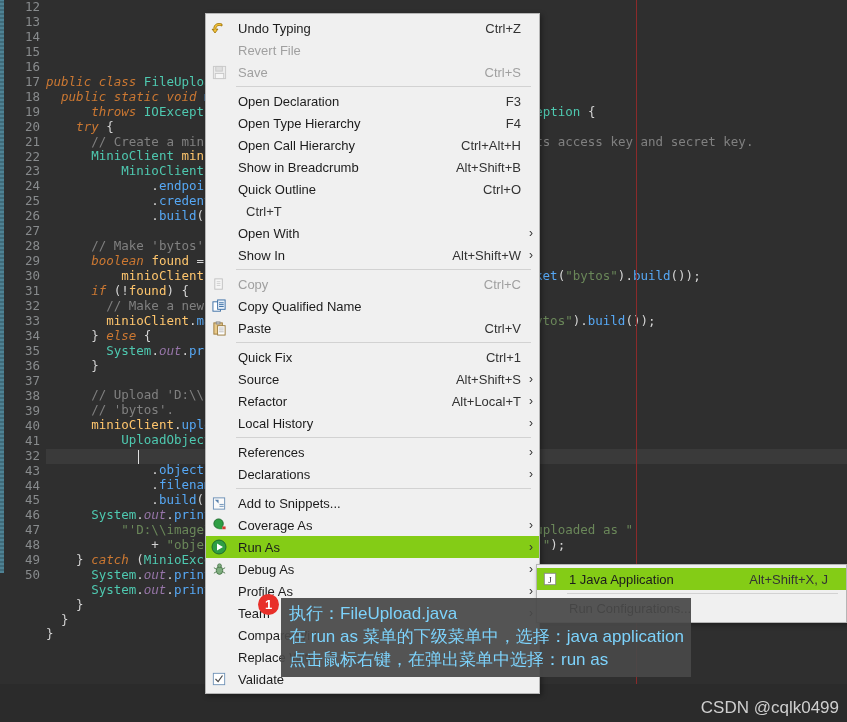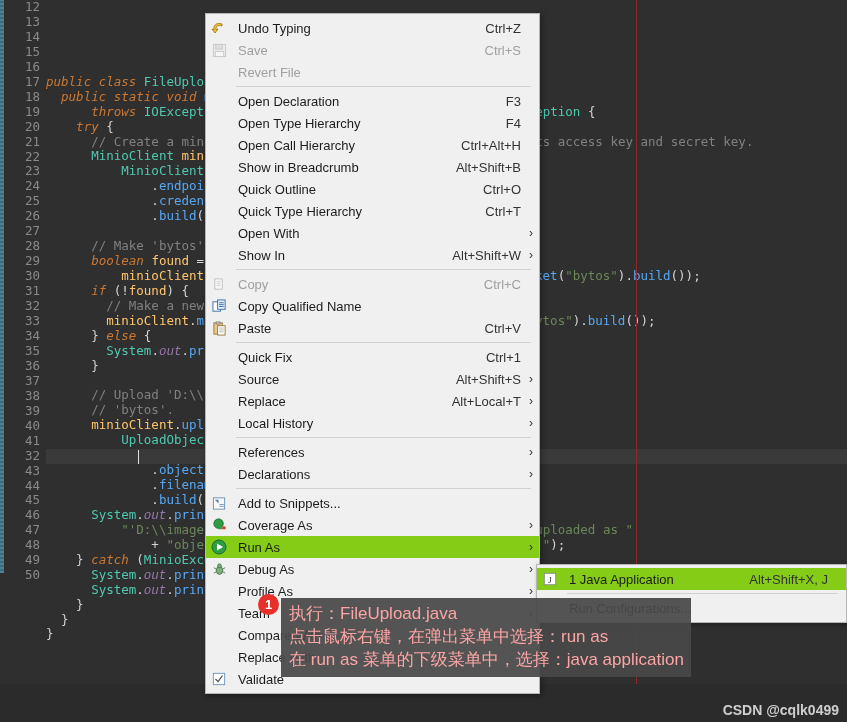--- a/index.html
+++ b/index.html
@@ -137,21 +137,21 @@
     padding: 3px 0;
     box-sizing: border-box;
   }
 
   
   #annotation {
     position: absolute;
     left: 281px; top: 598px;
     width: 410px;
     background: rgba(72,72,72,0.93);
-    color: #fca5a5;
+    color: #7dd3fc;
     font-family: "Liberation Sans", sans-serif;
     font-size: 17px;
     line-height: 23px;
     padding: 4px 8px 6px 8px;
     box-sizing: border-box;
   }
   #annotation .a-line { white-space: nowrap; }
   #badge {
     position: absolute;
     left: 258px; top: 594px;
@@ -164,23 +164,22 @@
     display: flex;
     align-items: center;
     justify-content: center;
   }
 
   
   #watermark {
     position: absolute;
     right: 8px; bottom: 4px;
     color: #cfcfcf;
-    font-size: 14px;
+    font-size: 17px;
     font-family: "Liberation Sans", sans-serif;
-    font-weight: bold;
   }
 
   
   .ico-svg { display:block; }
 </style>
 </head>
 <body>
 
 <div id="editor">
   <div id="gutter-marker"></div>
@@ -238,36 +237,36 @@
       <span class="ic">
         <svg class="ico-svg" width="16" height="16" viewBox="0 0 16 16">
           <path d="M11 4 C5 2 2 6 3 10 L1 9 L4 13 L7 9 L5 9.4 C4.5 6.5 6.8 4.4 11 6 Z" fill="#f5c33b" stroke="#9a7000" stroke-width="0.8"></path>
         </svg>
       </span>
       <span class="lbl">Undo Typing</span>
       <span class="acc">Ctrl+Z</span>
       <span class="arw"></span>
     </div>
     <div class="mi dis">
+      <span class="ic"></span>
+      <span class="lbl">Revert File</span>
+      <span class="arw"></span>
+    </div>
+    <div class="mi dis">
       <span class="ic">
         <svg class="ico-svg" width="15" height="15" viewBox="0 0 16 16" opacity="0.45">
           <rect x="1.5" y="1.5" width="13" height="13" fill="#e9e9e9" stroke="#9a9a9a"></rect>
           <rect x="4" y="1.5" width="7" height="5" fill="#c9c9c9" stroke="#9a9a9a"></rect>
           <rect x="3.5" y="9" width="9" height="5.5" fill="#ffffff" stroke="#9a9a9a"></rect>
         </svg>
       </span>
       <span class="lbl">Save</span>
       <span class="acc">Ctrl+S</span>
       <span class="arw"></span>
     </div>
-    <div class="mi dis">
-      <span class="ic"></span>
-      <span class="lbl">Revert File</span>
-      <span class="arw"></span>
-    </div>
     <div class="sep"></div>
     <div class="mi">
       <span class="ic"></span>
       <span class="lbl">Open Declaration</span>
       <span class="acc">F3</span>
       <span class="arw"></span>
     </div>
     <div class="mi">
       <span class="ic"></span>
       <span class="lbl">Open Type Hierarchy</span>
@@ -287,21 +286,20 @@
       <span class="arw"></span>
     </div>
     <div class="mi">
       <span class="ic"></span>
       <span class="lbl">Quick Outline</span>
       <span class="acc">Ctrl+O</span>
       <span class="arw"></span>
     </div>
     <div class="mi">
       <span class="ic"></span>
-      <span class="lbl">Quick Type Hierarchy</span>
       <span class="acc">Ctrl+T</span>
       <span class="arw"></span>
     </div>
     <div class="mi">
       <span class="ic"></span>
       <span class="lbl">Open With</span>
       <span class="arw">›</span>
     </div>
     <div class="mi">
       <span class="ic"></span>
@@ -359,21 +357,21 @@
       <span class="arw"></span>
     </div>
     <div class="mi">
       <span class="ic"></span>
       <span class="lbl">Source</span>
       <span class="acc">Alt+Shift+S</span>
       <span class="arw">›</span>
     </div>
     <div class="mi">
       <span class="ic"></span>
-      <span class="lbl">Replace</span>
+      <span class="lbl">Refactor</span>
       <span class="acc">Alt+Local+T</span>
       <span class="arw">›</span>
     </div>
     <div class="mi">
       <span class="ic"></span>
       <span class="lbl">Local History</span>
       <span class="arw">›</span>
     </div>
     <div class="sep"></div>
     <div class="mi">
@@ -482,17 +480,17 @@
     <div class="mi">
       <span class="ic"></span>
       <span class="lbl">Run Configurations...</span>
       <span class="arw"></span>
     </div>
   </div>
 
 <div id="badge">1</div>
 <div id="annotation">
     <div class="a-line">执行：FileUpload.java</div>
+    <div class="a-line">在 run as 菜单的下级菜单中，选择：java application</div>
     <div class="a-line">点击鼠标右键，在弹出菜单中选择：run as</div>
-    <div class="a-line">在 run as 菜单的下级菜单中，选择：java application</div>
   </div>
 
 <div id="watermark">CSDN @cqlk0499</div>
 
 </body></html>

